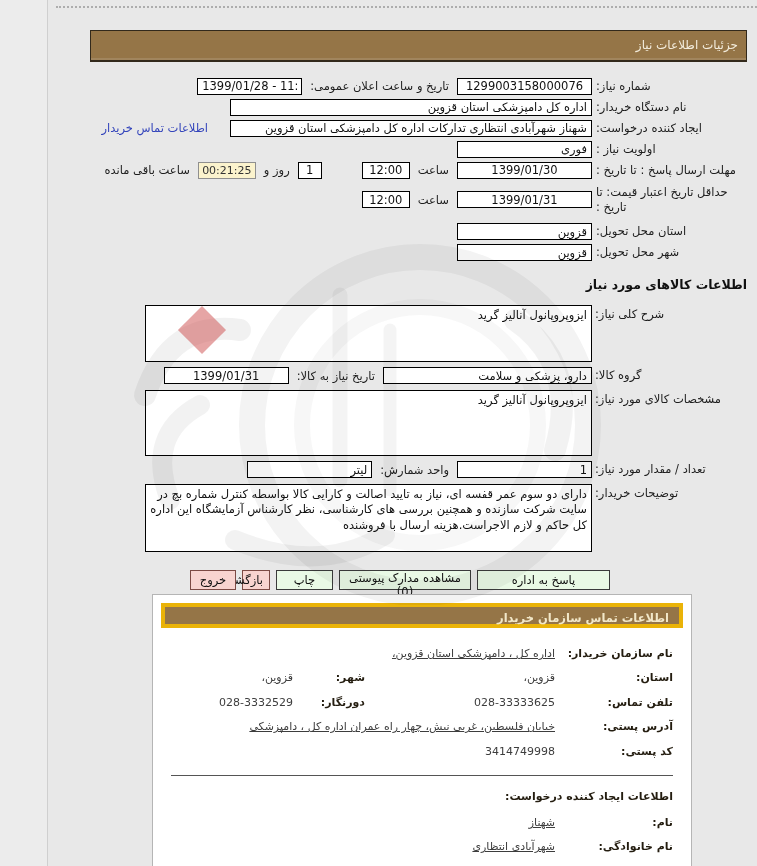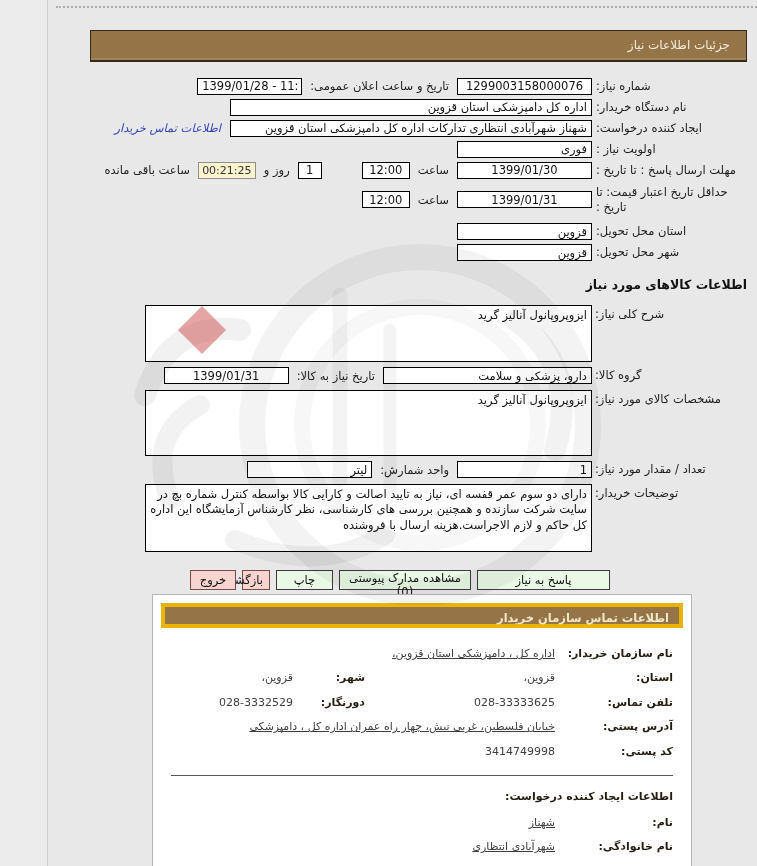--- a/index.html
+++ b/index.html
@@ -12,21 +12,21 @@
     color:#1d1d1d;
     direction:rtl;
   }
   
   .left-strip { position:absolute; left:0; top:0; width:48px; height:866px; background:#ececec; border-right:1px solid #cfcfcf; }
   .top-dotted { position:absolute; left:56px; right:0; top:6px; height:3px; border-top:2px dotted #adadad; }
   
   .content { position:absolute; right:10px; top:30px; width:657px; }
   .title-bar {
     height:32px; background:#957547; border:1px solid #32291b; border-bottom:2px solid #32291b;
-    color:#f3ecdc; font-size:12px; line-height:29px; padding:0 16px;
+    color:#f3ecdc; font-size:12px; line-height:29px; padding:0 8px;
     box-shadow:inset 0 -2px 0 rgba(255,255,255,.12);
   }
   .form { margin-top:15px; }
   .row { display:flex; align-items:center; margin-bottom:3px; min-height:18px; }
   .lbl { flex:0 0 155px; text-align:left; color:#1d1d1d; line-height:1.3; padding-left:4px; }
   .lfull { flex:0 0 155px; text-align:left; line-height:1.3; padding-left:3px; }
   input.fld, textarea.fld {
     background:#fff; border:1px solid #000; height:17px; font-family:"DejaVu Sans",sans-serif;
     font-size:11.5px; color:#111; padding:0 4px;
   }
@@ -37,21 +37,21 @@
   .w-date2{ width:125px; text-align:center; direction:ltr; }
   .w-time { width:48px;  text-align:center; direction:ltr; }
   .w-day  { width:24px;  text-align:center; direction:ltr; }
   .center { text-align:center; direction:ltr; }
   .inline-lbl { padding:0 8px; white-space:nowrap; }
   .gap40 { width:40px; }
   .countdown {
     width:58px; height:17px; background:#fbf3cd; border:1px solid #8f8f8f;
     text-align:center; direction:ltr; line-height:15px; font-size:11px; color:#333;
   }
-  .link { color:#3344bb; margin-right:9px; white-space:nowrap; cursor:pointer;font-style:italic; }
+  .link { color:#3344bb; margin-right:22px; white-space:nowrap; cursor:pointer; }
   .section-title { font-weight:bold; font-size:12.5px; margin:15px 0 13px 0; color:#111; }
   .ta-row { align-items:flex-start; }
   .ta-row .lfull { padding-top:2px; }
   .btn-row { display:flex; align-items:center; margin-top:18px; margin-right:137px; gap:6px; }
   .btn {
     height:20px; border:1px solid #3a3a3a; font-family:"DejaVu Sans",sans-serif; font-size:11.5px;
     color:#111; text-align:center; cursor:pointer; padding:0 6px;
   }
   .btn-green { background:#e9f9e5; }
   .btn-pink  { background:#f8d4d0; border-color:#7c4a44; }
@@ -171,21 +171,21 @@
       <span class="inline-lbl">واحد شمارش:</span>
       <input class="fld" style="width: 125px;" readonly="" value="لیتر">
     </div>
 
     <div class="row ta-row" style="margin-top:5px">
       <span class="lfull">توضیحات خریدار:</span>
       <textarea class="fld" style="width: 447px; height: 68px;" readonly="">دارای دو سوم عمر قفسه ای، نیاز به تایید اصالت و کارایی کالا بواسطه کنترل شماره بچ در سایت شرکت سازنده و همچنین بررسی های کارشناسی، نظر کارشناس آزمایشگاه این اداره کل حاکم و لازم الاجراست.هزینه ارسال با فروشنده</textarea>
     </div>
 
     <div class="btn-row">
-      <button class="btn btn-green b-respond">پاسخ به نیاز</button>
+      <button class="btn btn-green b-respond">پاسخ به اداره</button>
       <button class="btn btn-green b-attach">مشاهده مدارک پیوستی (0)</button>
       <button class="btn btn-green b-print">چاپ</button>
       <button class="btn btn-pink b-back">بازگشت</button>
       <button class="btn btn-pink b-exit">خروج</button>
     </div>
   </div>
 </div>
 
 <div class="panel">
   <div class="panel-header">اطلاعات تماس سازمان خریدار</div>

